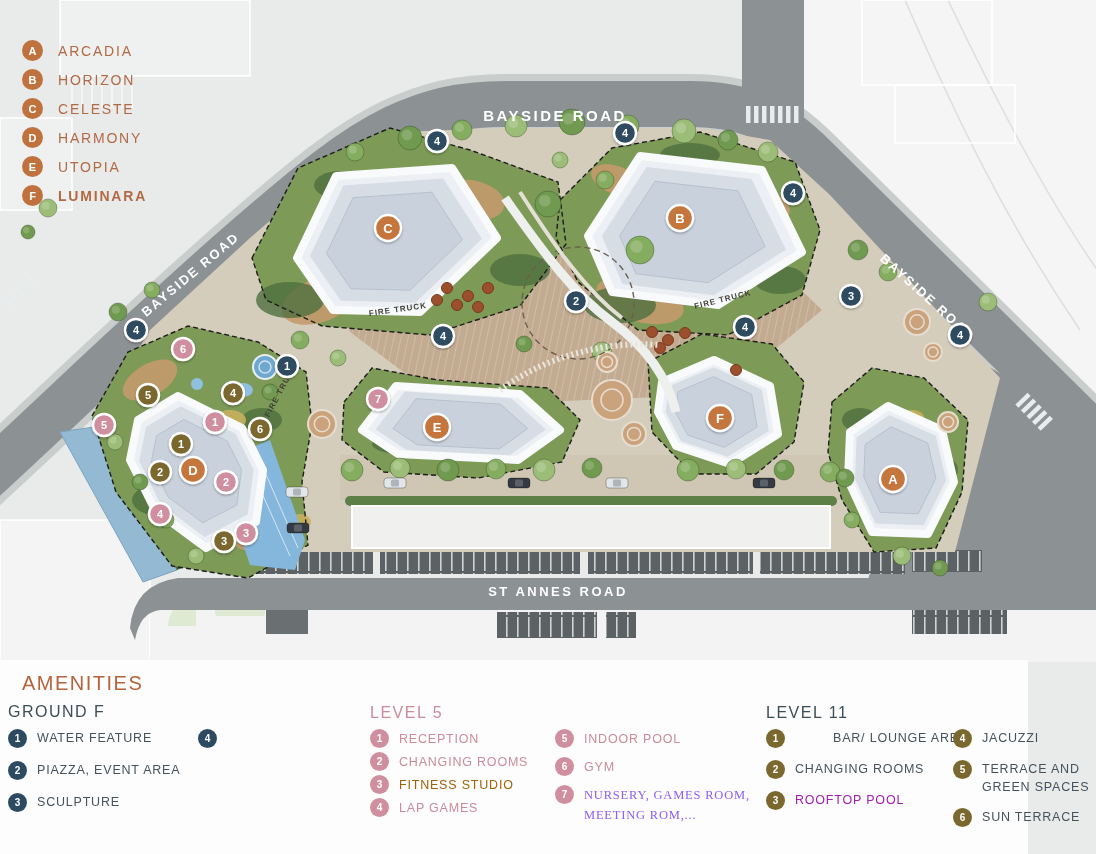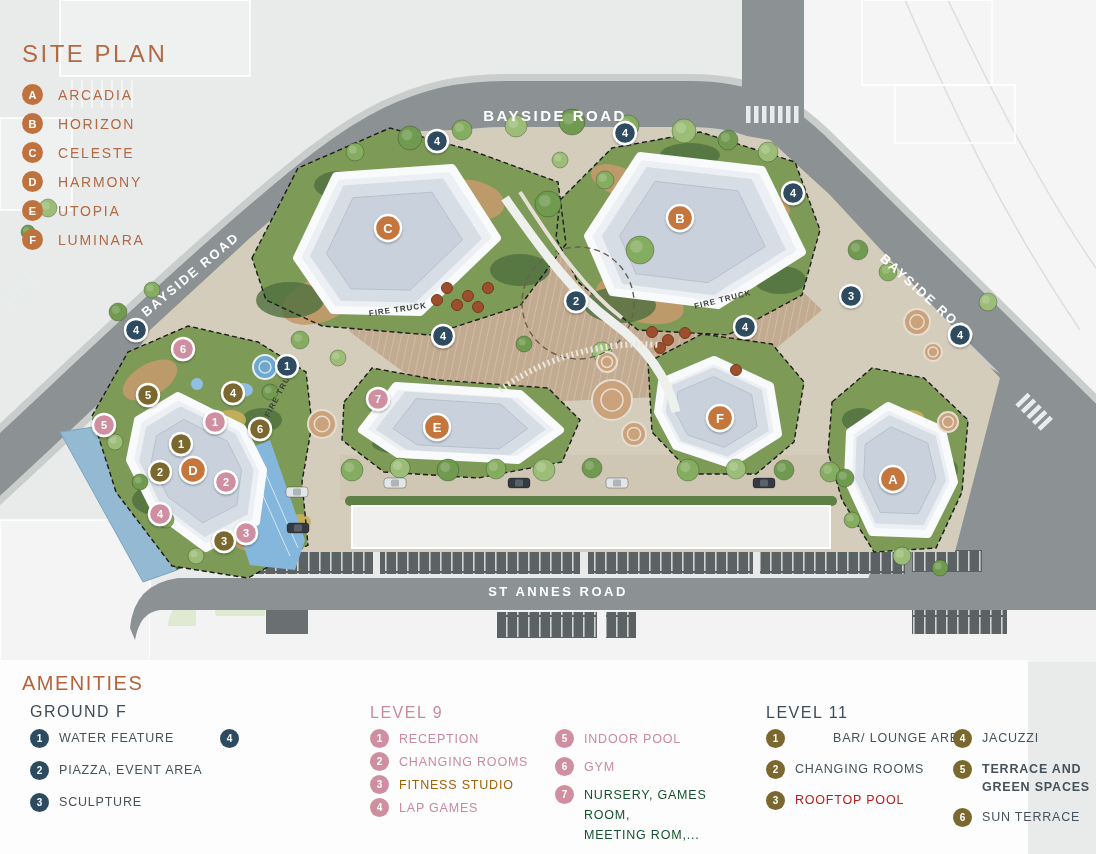--- a/index.html
+++ b/index.html
@@ -14,21 +14,21 @@
   .site-legend{position:absolute;left:22px;top:40px;z-index:5;}
   .sp-title{font-size:24px;letter-spacing:2.5px;font-weight:500;margin:0 0 16px 0;}
   .sp-item{display:flex;align-items:center;margin-bottom:8px;height:21px;}
   .sp-badge{width:21px;height:21px;border-radius:50%;color:#fff;font-size:11px;font-weight:bold;
     display:flex;align-items:center;justify-content:center;flex:0 0 21px;}
   .sp-label{margin-left:15px;font-size:14px;letter-spacing:1.8px;}
   
   .amenities{position:absolute;left:0;top:660px;width:1028px;height:194px;background:#fdfdfd;z-index:6;}
   .amen-title{position:absolute;left:22px;top:12px;font-size:20px;letter-spacing:1.5px;font-weight:500;margin:0;}
   .amen-group{position:absolute;top:0;height:100%;}
-  #grp-ground{left:30px;width:340px;}
+  #grp-ground{left:8px;width:340px;}
   #grp-level5{left:370px;width:380px;}
   #grp-level11{left:766px;width:330px;}
   #grp-ground .amen-heading{top:43px;}
   .amen-heading{position:absolute;top:44px;font-size:16px;letter-spacing:1.5px;font-weight:500;}
   .amen-col{position:absolute;top:69px;display:flex;flex-direction:column;}
   .col1{left:0;}
   #grp-ground .col2{left:190px;}
   #grp-level5 .col2{left:185px;}
   #grp-level11 .col2{left:187px;}
   .amen-row{display:flex;align-items:flex-start;}
@@ -481,21 +481,20 @@
           <text x="148" y="395" dy=".36em" text-anchor="middle" fill="#ffffff" font-size="11" font-weight="bold">5</text>
         </g>
         <g filter="url(#msh)">
           <circle cx="260" cy="429" r="11" fill="#7a682f" stroke="#ffffff" stroke-width="2.4"></circle>
           <text x="260" y="429" dy=".36em" text-anchor="middle" fill="#ffffff" font-size="11" font-weight="bold">6</text>
         </g>
       </g>
   </svg>
 
   <div class="site-legend">
-    <h1 class="sp-title" style="color: rgb(178, 106, 68);">SITE PLAN</h1>
     <div class="sp-item">
       <span class="sp-badge" style="background: rgb(192, 114, 62);">A</span>
       <span class="sp-label" style="color: rgb(178, 106, 68);">ARCADIA</span>
     </div>
     <div class="sp-item">
       <span class="sp-badge" style="background: rgb(192, 114, 62);">B</span>
       <span class="sp-label" style="color: rgb(178, 106, 68);">HORIZON</span>
     </div>
     <div class="sp-item">
       <span class="sp-badge" style="background: rgb(192, 114, 62);">C</span>
@@ -504,21 +503,21 @@
     <div class="sp-item">
       <span class="sp-badge" style="background: rgb(192, 114, 62);">D</span>
       <span class="sp-label" style="color: rgb(178, 106, 68);">HARMONY</span>
     </div>
     <div class="sp-item">
       <span class="sp-badge" style="background: rgb(192, 114, 62);">E</span>
       <span class="sp-label" style="color: rgb(178, 106, 68);">UTOPIA</span>
     </div>
     <div class="sp-item">
       <span class="sp-badge" style="background: rgb(192, 114, 62);">F</span>
-      <span class="sp-label" style="color: rgb(178, 106, 68);">LUMINARA</span>
+      <span class="sp-label" style="color: rgb(178, 106, 68); font-weight: bold;">LUMINARA</span>
     </div>
   </div>
 
   <div class="amenities">
     <h2 class="amen-title" style="color: rgb(180, 99, 60);">AMENITIES</h2>
     <div class="amen-group grp-ground" id="grp-ground">
       <span class="amen-heading" style="color: rgb(61, 77, 88);">GROUND F</span>
       <div class="amen-col col1">
           <div class="amen-row">
             <span class="amen-badge" style="background: rgb(45, 75, 96);">1</span>
@@ -539,21 +538,21 @@
             </span>
           </div>
         </div>
         <div class="amen-col col2">
           <div class="amen-row">
             <span class="amen-badge" style="background: rgb(45, 75, 96);">4</span>
           </div>
         </div>
     </div>
     <div class="amen-group grp-level5" id="grp-level5">
-      <span class="amen-heading" style="color: rgb(202, 139, 156);">LEVEL 9</span>
+      <span class="amen-heading" style="color: rgb(202, 139, 156);">LEVEL 5</span>
       <div class="amen-col col1">
           <div class="amen-row">
             <span class="amen-badge" style="background: rgb(208, 143, 160);">1</span>
             <span class="amen-text" style="color: rgb(202, 139, 156);">
               <span>RECEPTION</span>
             </span>
           </div>
           <div class="amen-row">
             <span class="amen-badge" style="background: rgb(208, 143, 160);">2</span>
             <span class="amen-text" style="color: rgb(202, 139, 156);">
@@ -581,21 +580,21 @@
             </span>
           </div>
           <div class="amen-row">
             <span class="amen-badge" style="background: rgb(208, 143, 160);">6</span>
             <span class="amen-text" style="color: rgb(202, 139, 156);">
               <span>GYM</span>
             </span>
           </div>
           <div class="amen-row">
             <span class="amen-badge" style="background: rgb(208, 143, 160);">7</span>
-            <span class="amen-text" style="color: #14532d;">
+            <span class="amen-text" style="color: #8b5cf6; font-family: Liberation Serif, serif;">
               <span>NURSERY, GAMES ROOM,</span>
               <span>MEETING ROM,...</span>
             </span>
           </div>
         </div>
     </div>
     <div class="amen-group grp-level11" id="grp-level11">
       <span class="amen-heading" style="color: rgb(61, 77, 88);">LEVEL 11</span>
       <div class="amen-col col1">
           <div class="amen-row">
@@ -605,35 +604,35 @@
             </span>
           </div>
           <div class="amen-row">
             <span class="amen-badge" style="background: rgb(122, 104, 47);">2</span>
             <span class="amen-text" style="color: rgb(69, 82, 92);">
               <span>CHANGING ROOMS</span>
             </span>
           </div>
           <div class="amen-row">
             <span class="amen-badge" style="background: rgb(122, 104, 47);">3</span>
-            <span class="amen-text" style="color: #b91c1c;">
+            <span class="amen-text" style="color: #a21caf;">
               <span>ROOFTOP POOL</span>
             </span>
           </div>
         </div>
         <div class="amen-col col2">
           <div class="amen-row">
             <span class="amen-badge" style="background: rgb(122, 104, 47);">4</span>
             <span class="amen-text" style="color: rgb(69, 82, 92);">
               <span>JACUZZI</span>
             </span>
           </div>
           <div class="amen-row">
             <span class="amen-badge" style="background: rgb(122, 104, 47);">5</span>
-            <span class="amen-text" style="color: rgb(69, 82, 92); font-weight: bold;">
+            <span class="amen-text" style="color: rgb(69, 82, 92);">
               <span>TERRACE AND</span>
               <span>GREEN SPACES</span>
             </span>
           </div>
           <div class="amen-row">
             <span class="amen-badge" style="background: rgb(122, 104, 47);">6</span>
             <span class="amen-text" style="color: rgb(69, 82, 92);">
               <span>SUN TERRACE</span>
             </span>
           </div>

